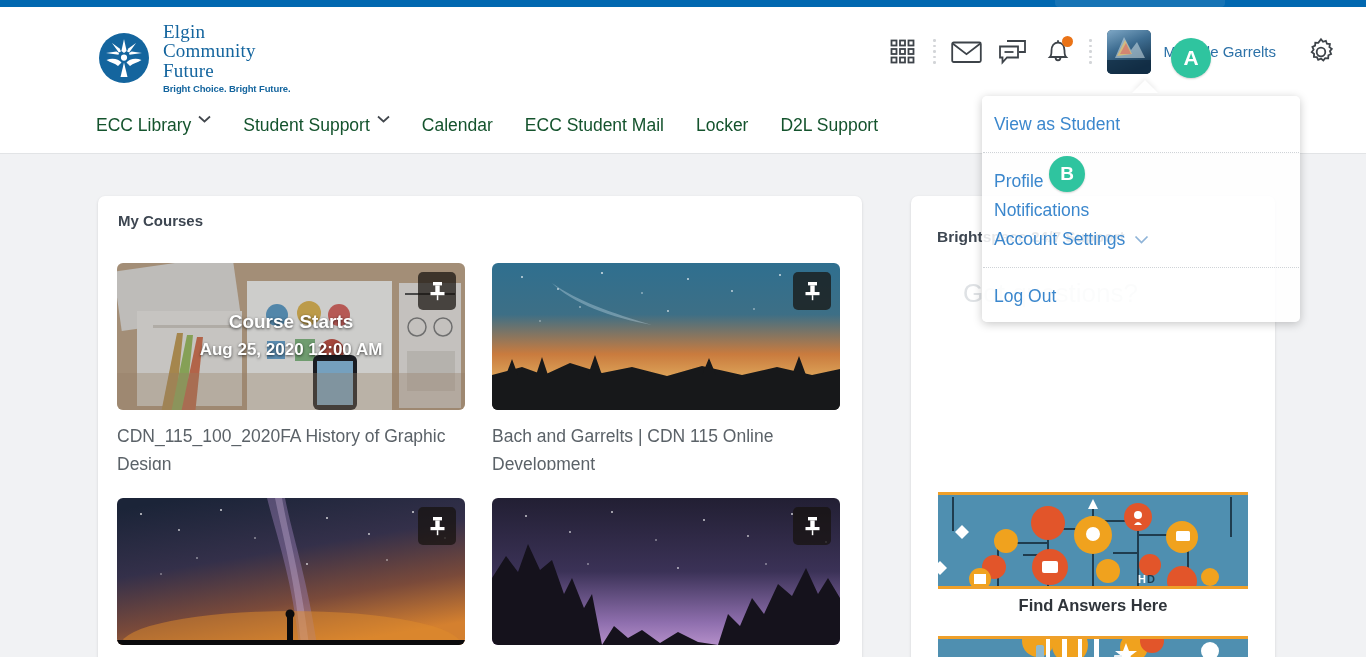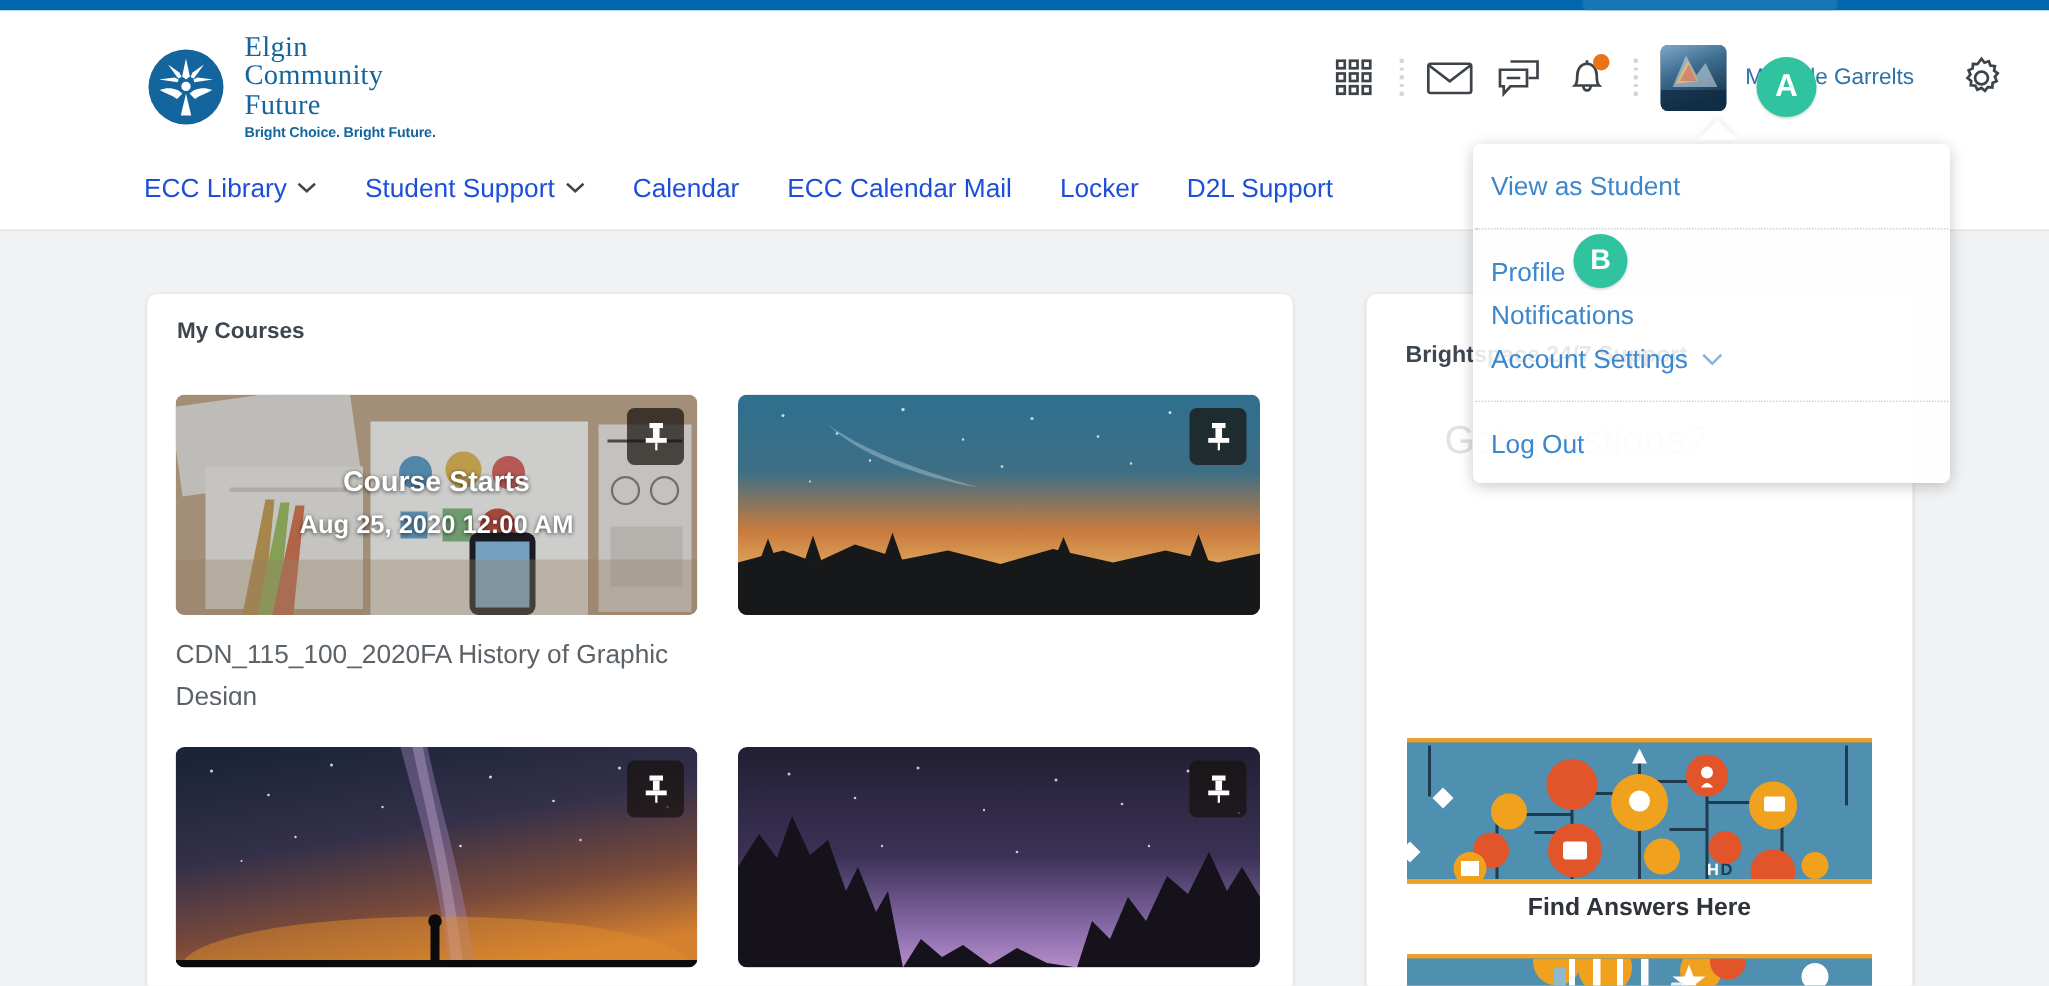--- a/index.html
+++ b/index.html
@@ -74,22 +74,22 @@
   
   .navbar {
     position: absolute; top: 96px; left: 0; width: 1366px; height: 58px;
     background: #fff; border-bottom: 1px solid #e2e4e6;
   }
   .navlist {
     position: absolute; left: 96px; top: 0; height: 58px;
     display: flex; align-items: center; gap: 0;
   }
   .navitem {
-    display: flex; align-items: center; gap: 7px;
-    font-size: 17.5px; color: #1d4ed8; padding: 0 16px;
+    display: flex; align-items: flex-start; gap: 7px;
+    font-size: 17.5px; color: #14532d; padding: 0 16px;
     cursor: pointer; white-space: nowrap;
   }
   .navitem:first-child { padding-left: 0; }
   .caret { display: block; }
 
   
   .body-area {
     position: absolute; top: 154px; left: 0; width: 1138px; height: 503px;
     background: #f1f2f4;
   }
@@ -326,21 +326,21 @@
         <svg class="caret" width="13" height="8" viewBox="0 0 13 8" fill="none" stroke="#42474d" stroke-width="1.7">
             <path d="M1 1.5 L6.5 6.5 L12 1.5"></path>
           </svg>
       </div>
 
       <div class="navitem">
         <span>Calendar</span>
       </div>
 
       <div class="navitem">
-        <span>ECC Calendar Mail</span>
+        <span>ECC Student Mail</span>
       </div>
 
       <div class="navitem">
         <span>Locker</span>
       </div>
 
       <div class="navitem">
         <span>D2L Support</span>
       </div>
 
@@ -430,20 +430,21 @@
             </svg>
             <div class="pin-btn">
               <svg width="17" height="20" viewBox="0 0 17 20" fill="#fff">
                 <rect x="4" y="1" width="9" height="3.4"></rect>
                 <rect x="6.3" y="4.4" width="4.4" height="6.6"></rect>
                 <rect x="1.5" y="11" width="14" height="3.2"></rect>
                 <rect x="7.8" y="14.2" width="1.5" height="5"></rect>
               </svg>
             </div>
           </div>
+          <div class="course-name">Bach and Garrelts | CDN 115 Online Development</div>
         </div>
 
         <div class="course-card">
           <div class="course-img">
             <svg width="348" height="147" viewBox="0 0 348 147">
               <defs>
                 <linearGradient id="sky3" x1="0.2" y1="0" x2="0.6" y2="1">
                   <stop offset="0" stop-color="#1b2438"></stop>
                   <stop offset="0.4" stop-color="#34304a"></stop>
                   <stop offset="0.72" stop-color="#7a4a3a"></stop>

